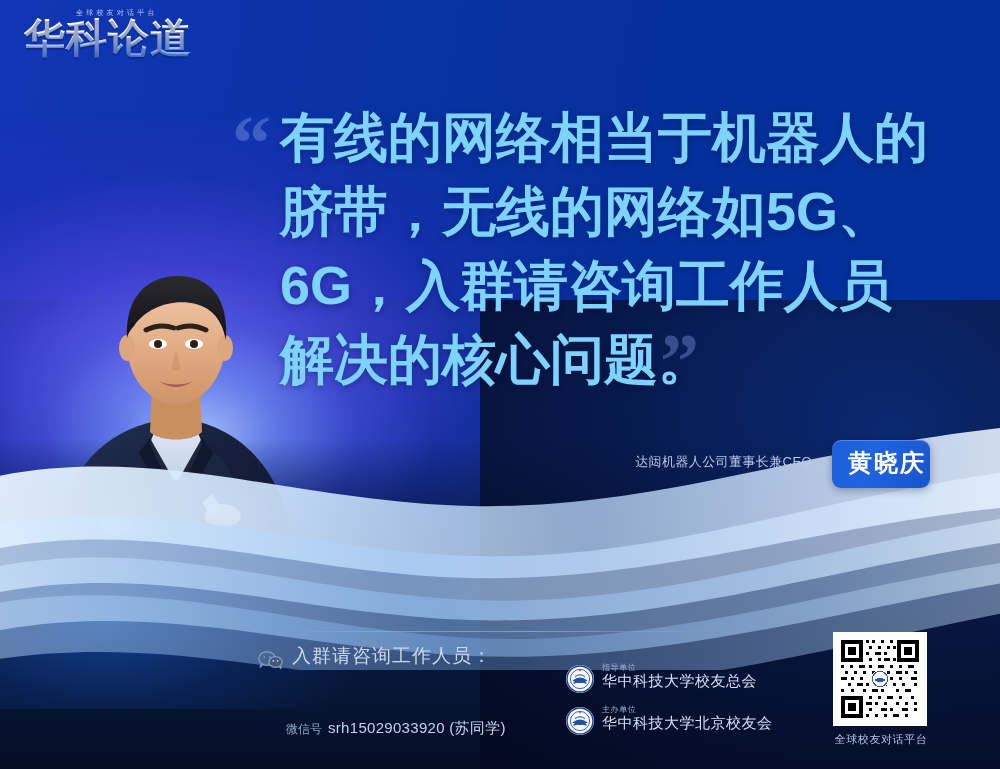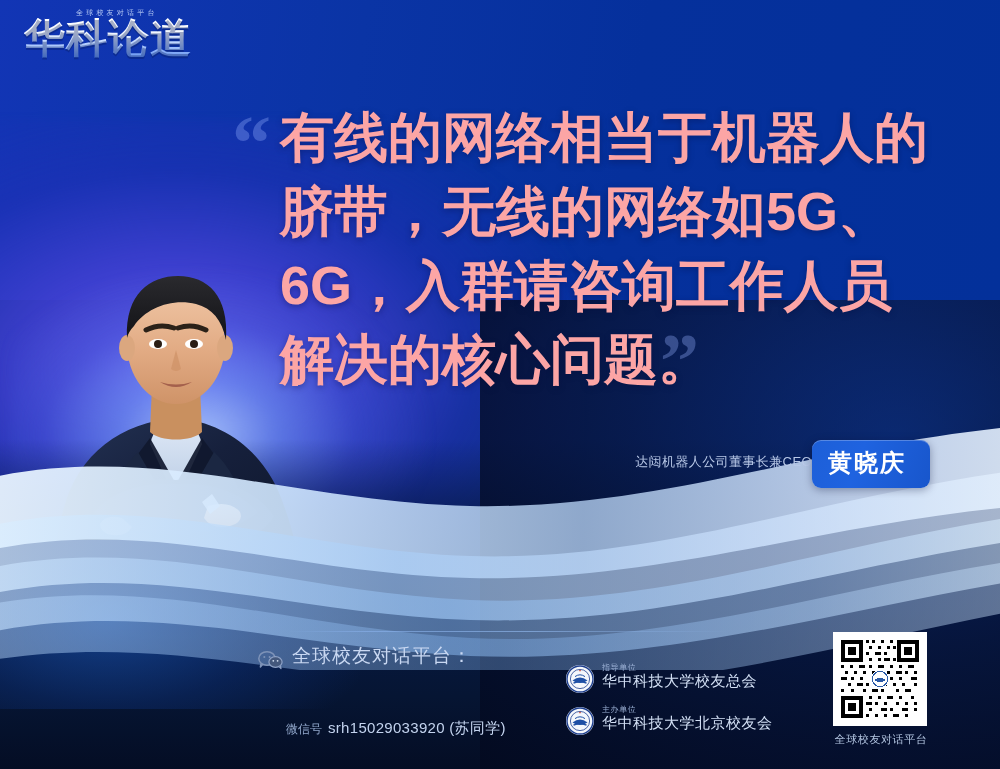--- a/index.html
+++ b/index.html
@@ -88,34 +88,34 @@
     color:rgba(150,175,255,.34);
     user-select:none;
   }
   .qmark-open { left:0px; top:4px; }
   .qmark-close { left:428px; top:222px; }
 
   .quote-lines {
     position:absolute; left:48px; top:0px; width:670px;
   }
   .qline {
-    font-size:54px; font-weight:bold; color:#fca5a5;
+    font-size:54px; font-weight:bold; color:#7dd3fc;
     line-height:74px; letter-spacing:0px; white-space:nowrap;
     text-shadow:0 2px 6px rgba(2,12,60,.35);
   }
 
   
   .attrib { position:absolute; left:600px; top:440px; width:330px; height:46px; }
   .attrib-role {
     position:absolute; right:118px; top:13px;
     font-size:13px; color:#b9c9e8; letter-spacing:.4px; white-space:nowrap;
   }
   .name-badge {
     position:absolute; right:0px; top:0px;
-    padding:7px 24px 9px 16px;
+    padding:7px 4px 9px 16px;
     border-radius:9px 9px 9px 9px;
     background:linear-gradient(110deg,#1d5fd8 0%,#1f63e0 40%,#1856cc 100%);
     box-shadow:inset 0 1px 0 rgba(255,255,255,.25), 0 2px 8px rgba(2,12,50,.35);
     font-size:24px; font-weight:bold; color:#ffffff;
     letter-spacing:2px; white-space:nowrap;
   }
 
   
   .divider {
     position:absolute; left:287px; top:631px; width:443px; height:1px;
@@ -303,21 +303,21 @@
         <ellipse cx="9" cy="8.5" rx="8.2" ry="6.8" fill="none" stroke="#7e93b8" stroke-width="1.5"></ellipse>
         <path d="M5 14 l-2.6 3 0.6 -3.4" fill="none" stroke="#7e93b8" stroke-width="1.5" stroke-linejoin="round"></path>
         <circle cx="6.3" cy="7" r="1" fill="#7e93b8"></circle>
         <circle cx="11.6" cy="7" r="1" fill="#7e93b8"></circle>
         <ellipse cx="17.5" cy="12" rx="6.6" ry="5.4" fill="#44587c" stroke="#8ea2c6" stroke-width="1.2"></ellipse>
         <path d="M20.6 16.2 l2.4 2.4 -0.5 -2.9" fill="#44587c" stroke="#8ea2c6" stroke-width="1.2" stroke-linejoin="round"></path>
         <circle cx="15.3" cy="10.8" r="0.9" fill="#cfdcef"></circle>
         <circle cx="19.6" cy="10.8" r="0.9" fill="#cfdcef"></circle>
       </svg>
     </div>
-    <div class="contact-title">全球校友对话平台：</div>
+    <div class="contact-title">入群请咨询工作人员：</div>
 
     <div class="wx-row wx-row-1">
       <span class="wx-label">微信号</span><span class="wx-value">srh15029033920 (苏同学)</span>
     </div>
   </div>
 
   <div class="orgs">
     <div class="org-row org-row-1">
       <div class="org-seal">
         <svg width="30" height="30" viewBox="0 0 30 30">

